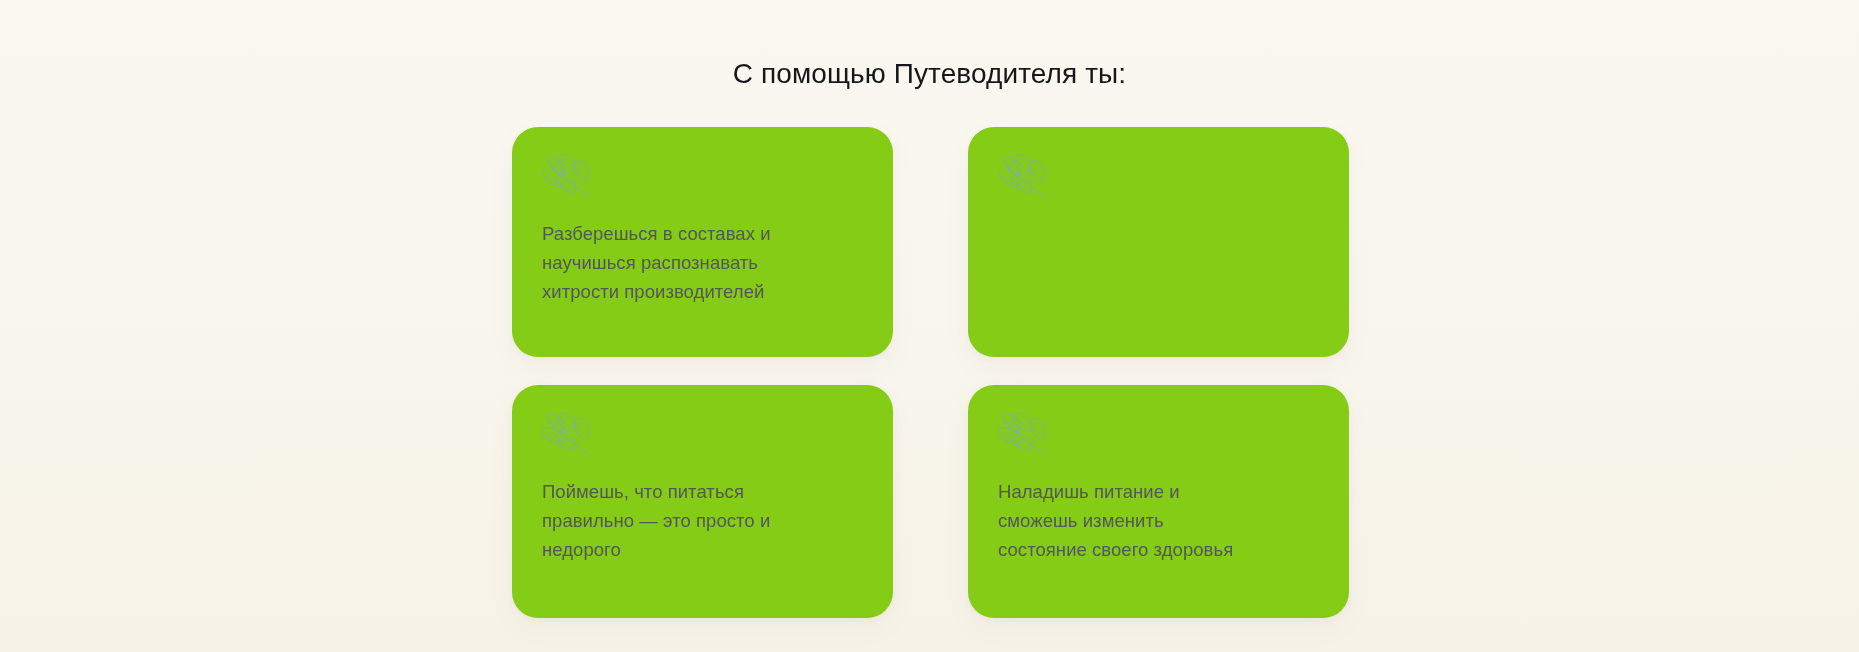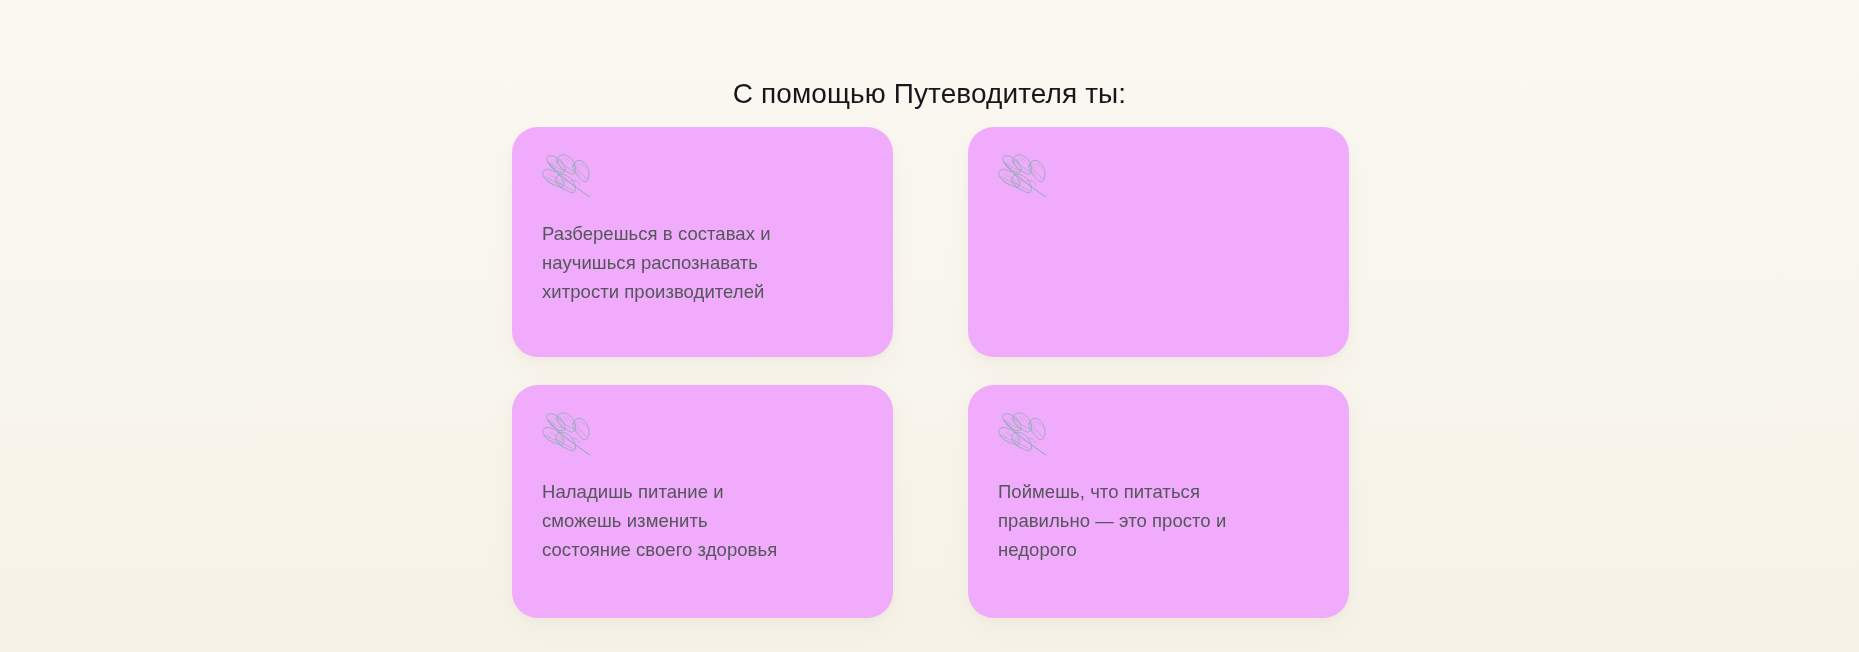--- a/index.html
+++ b/index.html
@@ -19,21 +19,21 @@
   .page {
     position: absolute;
     inset: 0;
   }
 
   
   .section-title {
     position: absolute;
     left: 0;
     right: 0;
-    top: 52px;
+    top: 32px;
     text-align: center;
     font-size: 28px;
     line-height: 38px;
     font-weight: 400;
     letter-spacing: 0.1px;
     color: #16171a;
     white-space: nowrap;
   }
 
   
@@ -43,21 +43,21 @@
     top: 127px;
     width: 831px;
     display: grid;
     grid-template-columns: 381px 381px;
     grid-template-rows: 230px 233px;
     column-gap: 75px;
     row-gap: 28px;
   }
 
   .benefit-card {
-    background: #f0abfc;
+    background: #84cc16;
     border-radius: 26px;
     box-shadow:
       0 2px 6px rgba(150, 135, 105, 0.055),
       0 10px 26px rgba(150, 135, 105, 0.055);
     padding: 26px 30px 20px 30px;
     box-sizing: border-box;
     position: relative;
   }
 
   .leaf-icon {
@@ -160,46 +160,46 @@
           <path d="M68 21 L75 30 M74 19 L82 28 M81 21 L88 31 M65 31 L72 40 M68 38 L76 46" stroke-width="0.75" opacity="0.85"></path>
           <path d="M4 48 C-2 40 3 32 13 33 C26 35 38 45 43 57 C46 64 41 69 34 67 C21 63 8 57 4 48 Z"></path>
           <path d="M6 48 C16 54 28 60 40 63" stroke-width="1"></path>
           <path d="M9 44 L18 52 M15 42 L25 50 M22 43 L31 52 M8 53 L17 60 M13 58 L23 64" stroke-width="0.75" opacity="0.85"></path>
           <path d="M28 56 C26 46 34 40 44 43 C57 47 66 59 67 71 C68 78 62 82 55 78 C42 71 30 66 28 56 Z"></path>
           <path d="M31 56 C41 64 53 72 64 76" stroke-width="1"></path>
           <path d="M34 52 L42 61 M40 50 L49 59 M47 51 L55 61 M32 62 L40 70 M36 68 L45 75" stroke-width="0.75" opacity="0.85"></path>
           <path d="M58 55 C66 53 73 57 76 64" stroke-width="1"></path>
         </svg>
       </span>
+      <p class="benefit-text">Поймешь, что питаться
+правильно — это просто и
+недорого</p>
+    </div>
+
+    <div class="benefit-card">
+      <span class="leaf-icon">
+        <svg viewBox="0 0 100 94" xmlns="http://www.w3.org/2000/svg" fill="none" stroke="#7fada6" stroke-width="1.5" stroke-linecap="round" stroke-linejoin="round">
+          <path d="M96 88 C78 76 58 62 42 48 C30 38 20 28 12 18" stroke-width="1.9"></path>
+          <path d="M12 18 C6 10 10 4 20 6 C32 8 42 18 46 30 C48 36 44 40 38 39 C27 37 16 29 12 18 Z"></path>
+          <path d="M13 19 C22 25 32 31 42 35" stroke-width="1"></path>
+          <path d="M17 16 L26 24 M22 13 L32 22 M28 12 L37 21 M15 23 L24 31 M19 28 L28 34" stroke-width="0.75" opacity="0.85"></path>
+          <path d="M30 16 C30 6 39 1 49 5 C61 10 68 23 67 35 C66 42 60 44 54 40 C42 34 31 27 30 16 Z"></path>
+          <path d="M33 15 C43 24 54 32 64 37" stroke-width="1"></path>
+          <path d="M36 12 L44 21 M42 10 L51 19 M49 10 L57 20 M33 21 L41 29 M36 27 L45 34" stroke-width="0.75" opacity="0.85"></path>
+          <path d="M62 24 C66 14 76 12 84 19 C93 27 96 41 92 52 C89 59 83 59 78 53 C69 44 60 34 62 24 Z"></path>
+          <path d="M65 25 C73 35 82 45 90 52" stroke-width="1"></path>
+          <path d="M68 21 L75 30 M74 19 L82 28 M81 21 L88 31 M65 31 L72 40 M68 38 L76 46" stroke-width="0.75" opacity="0.85"></path>
+          <path d="M4 48 C-2 40 3 32 13 33 C26 35 38 45 43 57 C46 64 41 69 34 67 C21 63 8 57 4 48 Z"></path>
+          <path d="M6 48 C16 54 28 60 40 63" stroke-width="1"></path>
+          <path d="M9 44 L18 52 M15 42 L25 50 M22 43 L31 52 M8 53 L17 60 M13 58 L23 64" stroke-width="0.75" opacity="0.85"></path>
+          <path d="M28 56 C26 46 34 40 44 43 C57 47 66 59 67 71 C68 78 62 82 55 78 C42 71 30 66 28 56 Z"></path>
+          <path d="M31 56 C41 64 53 72 64 76" stroke-width="1"></path>
+          <path d="M34 52 L42 61 M40 50 L49 59 M47 51 L55 61 M32 62 L40 70 M36 68 L45 75" stroke-width="0.75" opacity="0.85"></path>
+          <path d="M58 55 C66 53 73 57 76 64" stroke-width="1"></path>
+        </svg>
+      </span>
       <p class="benefit-text">Наладишь питание и
 сможешь изменить
 состояние своего здоровья</p>
     </div>
 
-    <div class="benefit-card">
-      <span class="leaf-icon">
-        <svg viewBox="0 0 100 94" xmlns="http://www.w3.org/2000/svg" fill="none" stroke="#7fada6" stroke-width="1.5" stroke-linecap="round" stroke-linejoin="round">
-          <path d="M96 88 C78 76 58 62 42 48 C30 38 20 28 12 18" stroke-width="1.9"></path>
-          <path d="M12 18 C6 10 10 4 20 6 C32 8 42 18 46 30 C48 36 44 40 38 39 C27 37 16 29 12 18 Z"></path>
-          <path d="M13 19 C22 25 32 31 42 35" stroke-width="1"></path>
-          <path d="M17 16 L26 24 M22 13 L32 22 M28 12 L37 21 M15 23 L24 31 M19 28 L28 34" stroke-width="0.75" opacity="0.85"></path>
-          <path d="M30 16 C30 6 39 1 49 5 C61 10 68 23 67 35 C66 42 60 44 54 40 C42 34 31 27 30 16 Z"></path>
-          <path d="M33 15 C43 24 54 32 64 37" stroke-width="1"></path>
-          <path d="M36 12 L44 21 M42 10 L51 19 M49 10 L57 20 M33 21 L41 29 M36 27 L45 34" stroke-width="0.75" opacity="0.85"></path>
-          <path d="M62 24 C66 14 76 12 84 19 C93 27 96 41 92 52 C89 59 83 59 78 53 C69 44 60 34 62 24 Z"></path>
-          <path d="M65 25 C73 35 82 45 90 52" stroke-width="1"></path>
-          <path d="M68 21 L75 30 M74 19 L82 28 M81 21 L88 31 M65 31 L72 40 M68 38 L76 46" stroke-width="0.75" opacity="0.85"></path>
-          <path d="M4 48 C-2 40 3 32 13 33 C26 35 38 45 43 57 C46 64 41 69 34 67 C21 63 8 57 4 48 Z"></path>
-          <path d="M6 48 C16 54 28 60 40 63" stroke-width="1"></path>
-          <path d="M9 44 L18 52 M15 42 L25 50 M22 43 L31 52 M8 53 L17 60 M13 58 L23 64" stroke-width="0.75" opacity="0.85"></path>
-          <path d="M28 56 C26 46 34 40 44 43 C57 47 66 59 67 71 C68 78 62 82 55 78 C42 71 30 66 28 56 Z"></path>
-          <path d="M31 56 C41 64 53 72 64 76" stroke-width="1"></path>
-          <path d="M34 52 L42 61 M40 50 L49 59 M47 51 L55 61 M32 62 L40 70 M36 68 L45 75" stroke-width="0.75" opacity="0.85"></path>
-          <path d="M58 55 C66 53 73 57 76 64" stroke-width="1"></path>
-        </svg>
-      </span>
-      <p class="benefit-text">Поймешь, что питаться
-правильно — это просто и
-недорого</p>
-    </div>
-
   </div>
 </div>
 
 </body></html>

